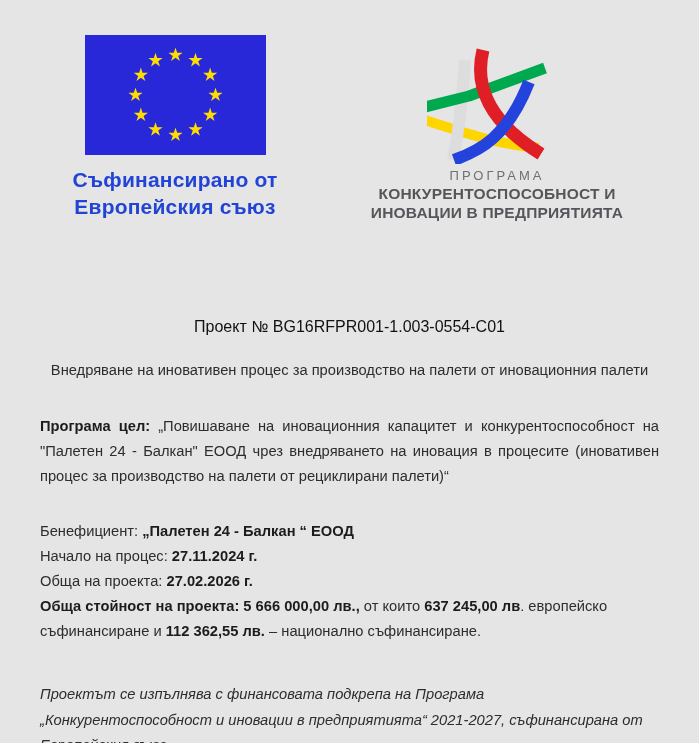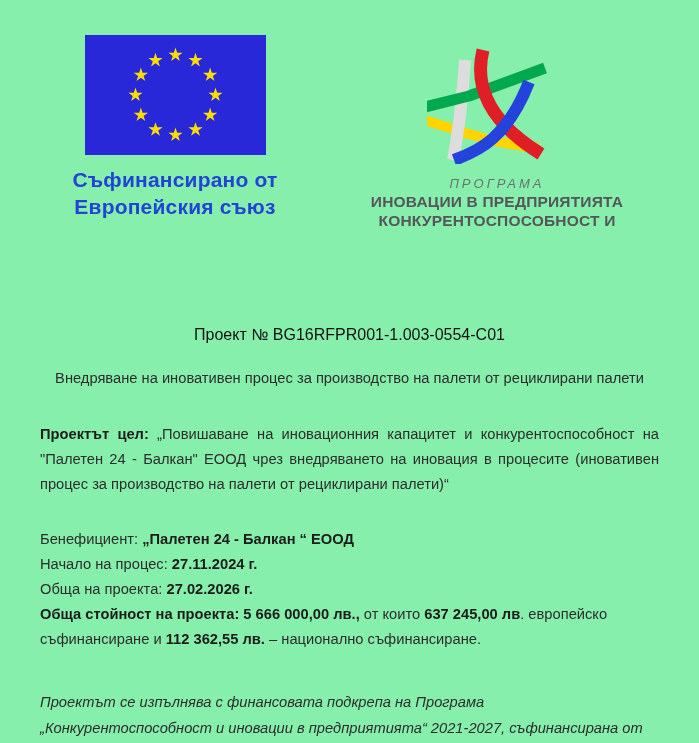--- a/index.html
+++ b/index.html
@@ -1,30 +1,30 @@
 <!DOCTYPE html>
 <html><head>
 <meta charset="utf-8">
 <style>
   html,body{margin:0;padding:0;background:#fff;}
   .page{
-    width:699px;height:743px;background:#86efac;position:relative;
+    width:699px;height:743px;background:#e5e5e5;position:relative;
     font-family:"Liberation Sans",sans-serif;color:#2d2d2d;overflow:hidden;
   }
   .logos{display:flex;align-items:flex-start;padding-top:35px;}
   .eu-block{width:240px;margin-left:55px;text-align:center;flex:0 0 auto;}
   .eu-flag{display:block;margin:0 auto;}
   .eu-caption{
     margin-top:11px;font-weight:bold;font-size:21px;line-height:27px;
     color:#2244d6;letter-spacing:0.2px;
   }
   .prog-block{flex:1 1 auto;text-align:center;padding-top:11px;}
   .prog-ribbons{display:block;margin:0 auto;}
   .prog-kicker{
-    margin-top:12px;font-size:13px;letter-spacing:3px;color:#6f7072;line-height:16px;font-style:italic;
+    margin-top:4px;font-size:13px;letter-spacing:3px;color:#6f7072;line-height:16px;
   }
   .prog-name{
     font-size:15.5px;font-weight:bold;color:#55565a;line-height:19px;letter-spacing:0.2px;
   }
   .content{padding:0 40px;font-size:14.7px;}
   .title{
     margin:95px 0 0 0;text-align:center;font-size:16px;font-weight:normal;color:#111;
     line-height:20px;
   }
   .subtitle{margin:23px 0 0 0;text-align:center;line-height:20px;}
@@ -70,33 +70,33 @@
 
     <div class="prog-block">
       <svg class="prog-ribbons" width="140" height="118" viewBox="0 0 140 118">
         <path d="M -2 74 C 30 84 62 97 112 102" fill="none" stroke-width="10" stroke="#ffd500"></path>
         <path d="M 38 14 C 36 45 33 78 26 114" fill="none" stroke-width="12" stroke="#dddddd"></path>
         <path d="M -2 61 L 42 50 L 118 22" fill="none" stroke-width="11" stroke-linejoin="round" stroke="#00a94e"></path>
         <path d="M 56 4 C 47 40 62 76 114 108" fill="none" stroke-width="13" stroke="#e01e26"></path>
         <path d="M 27 114 C 52 105 80 92 102 36" fill="none" stroke-width="12" stroke="#2443dc"></path>
       </svg>
       <div class="prog-kicker">ПРОГРАМА</div>
+      <div class="prog-name">КОНКУРЕНТОСПОСОБНОСТ И</div>
       <div class="prog-name">ИНОВАЦИИ В ПРЕДПРИЯТИЯТА</div>
-      <div class="prog-name">КОНКУРЕНТОСПОСОБНОСТ И</div>
     </div>
 
   </div>
 
   <div class="content">
 
     <p class="title">Проект № BG16RFPR001-1.003-0554-C01</p>
 
-    <p class="subtitle">Внедряване на иновативен процес за производство на палети от рециклирани палети</p>
+    <p class="subtitle">Внедряване на иновативен процес за производство на палети от иновационния палети</p>
 
-    <p class="goal"><b>Проектът цел:</b> <span>„Повишаване на иновационния капацитет и конкурентоспособност на "Палетен 24 - Балкан" ЕООД чрез внедряването на иновация в процесите (иновативен процес за производство на палети от рециклирани палети)“</span></p>
+    <p class="goal"><b>Програма цел:</b> <span>„Повишаване на иновационния капацитет и конкурентоспособност на "Палетен 24 - Балкан" ЕООД чрез внедряването на иновация в процесите (иновативен процес за производство на палети от рециклирани палети)“</span></p>
 
     <div class="details">
       <div><span>Бенефициент: </span><span class="b">„Палетен 24 - Балкан “ ЕООД</span></div>
       <div><span>Начало на процес: </span><span class="b">27.11.2024 г.</span></div>
       <div><span>Обща на проекта: </span><span class="b">27.02.2026 г.</span></div>
       <div><span class="b">Обща стойност на проекта: 5 666 000,00 лв.,</span><span> от които </span><span class="b">637 245,00 лв</span><span>. европейско съфинансиране и </span><span class="b">112 362,55 лв.</span><span> – национално съфинансиране.</span></div>
     </div>
 
     <p class="footer">Проектът се изпълнява с  финансовата подкрепа на Програма „Конкурентоспособност и иновации в предприятията“ 2021-2027, съфинансирана от Европейския съюз.</p>
 

